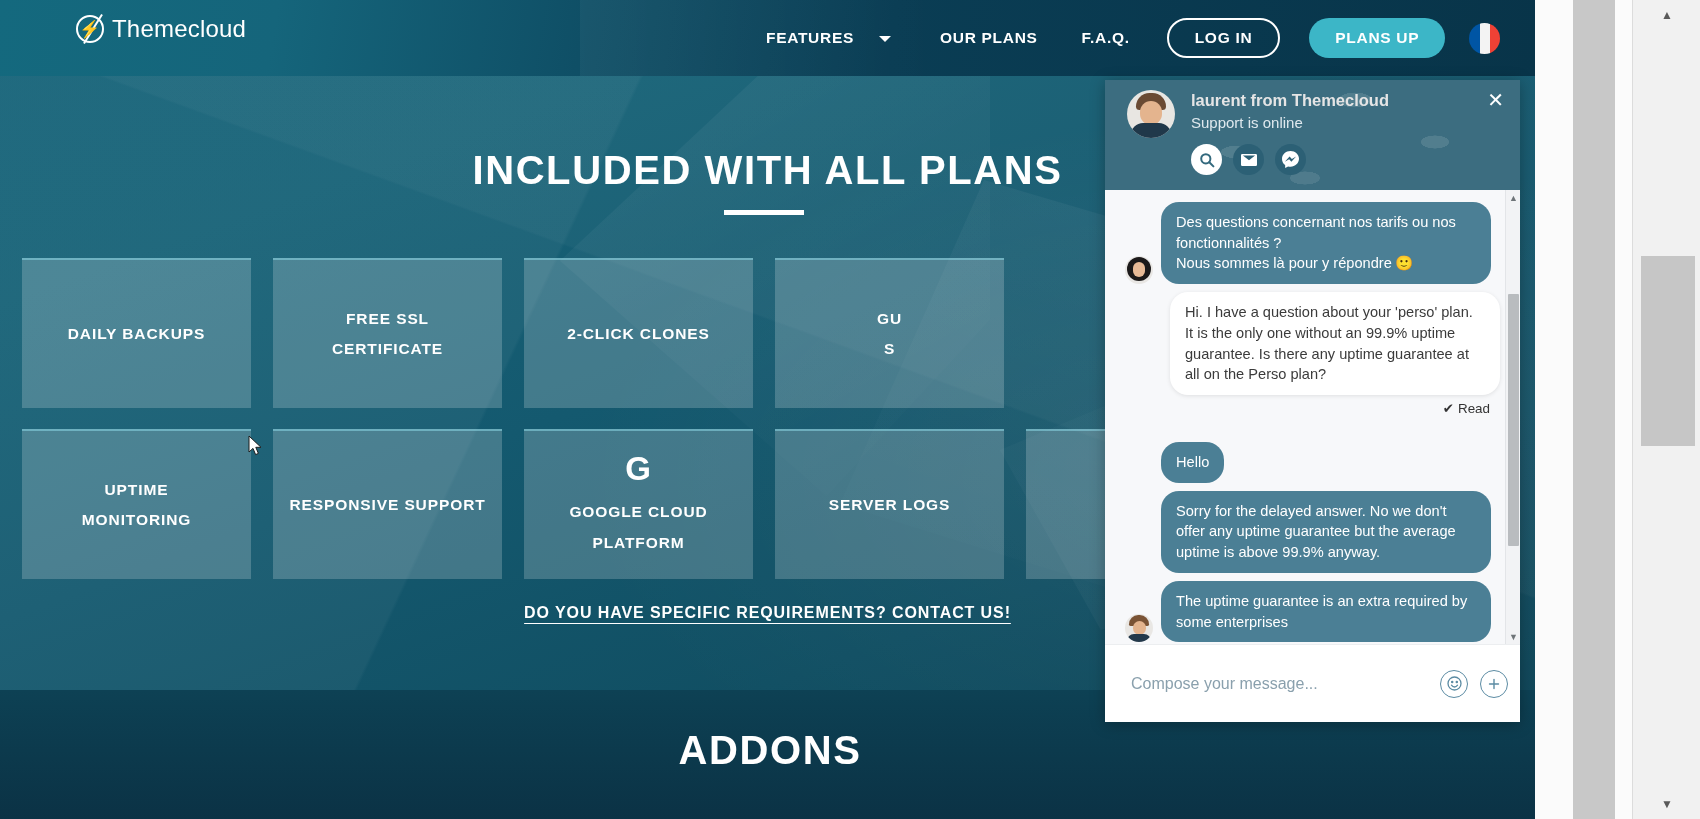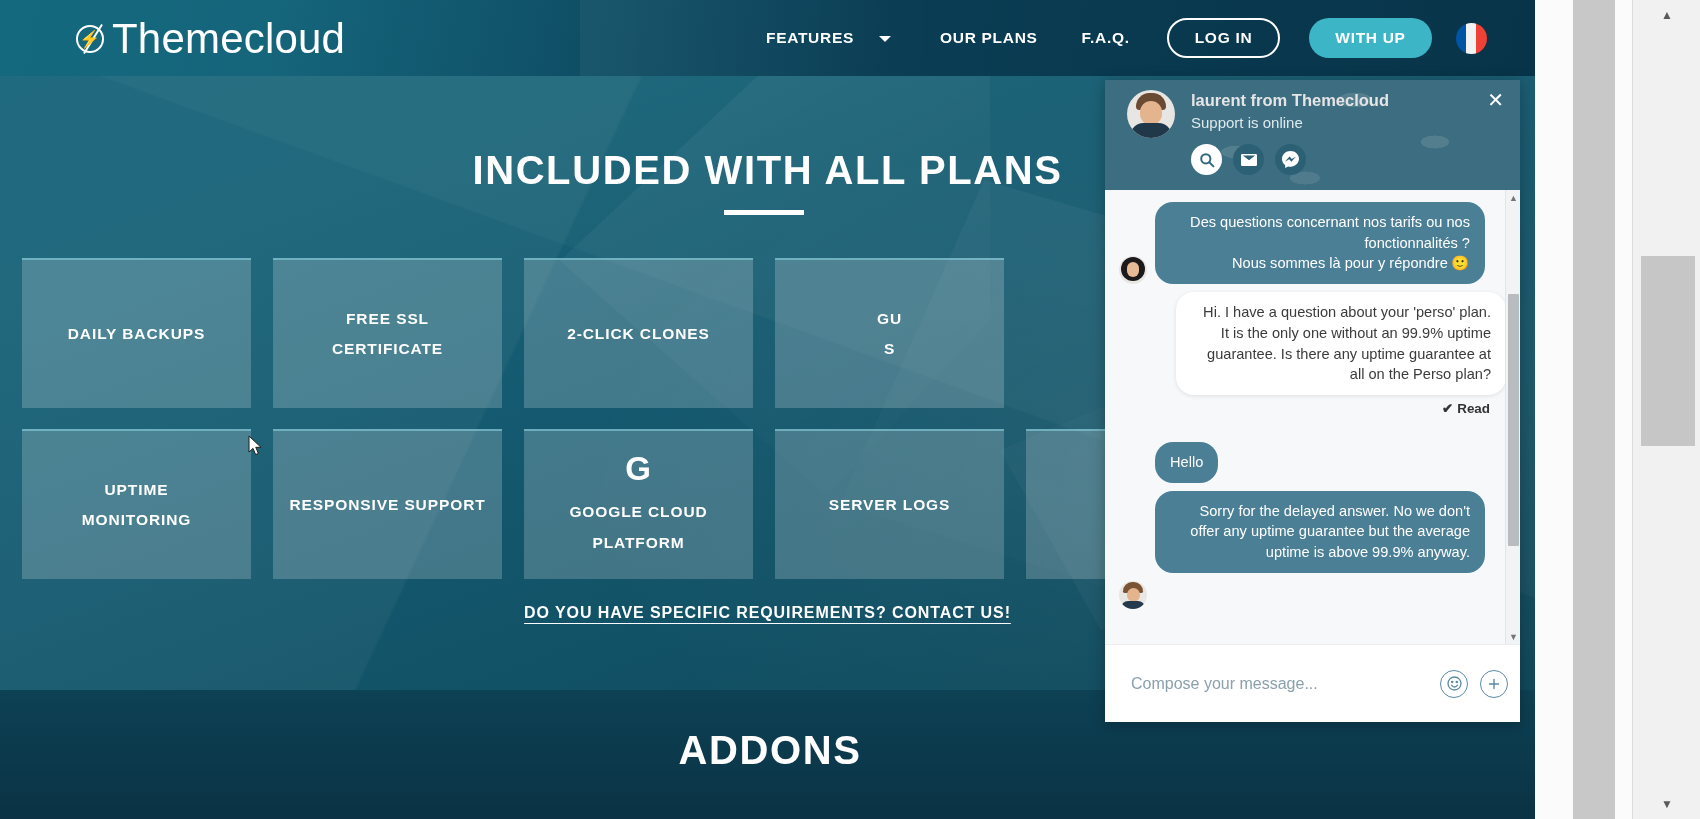--- a/index.html
+++ b/index.html
@@ -52,21 +52,21 @@
   #header .hdr-shade{ position:absolute; left:580px; top:0; width:360px; height:76px;
     background:linear-gradient(90deg, rgba(255,255,255,0.045), rgba(255,255,255,0)); }
 
   .logo { position:absolute; left:76px; top:15px; display:flex; align-items:center; gap:8px; }
   .logo-mark { width:28px; height:28px; border-radius:50%; border:2px solid #fff;
     position:relative; display:inline-block; }
   .logo-mark .bolt{ position:absolute; left:50%; top:50%; transform:translate(-50%,-50%);
     font-size:17px; line-height:1; color:#fff; font-weight:700; }
   .logo-mark .slash{ position:absolute; left:-2px; top:50%; width:34px; height:2px;
     background:#fff; transform:translateY(-50%) rotate(-58deg); }
-  .logo-text { color:#fff; font-size:42px; letter-spacing:.2px; font-weight:400; }
+  .logo-text { color:#fff; font-size:24px; letter-spacing:.2px; font-weight:400; }
 
   #nav { position:absolute; left:766px; top:0; height:76px; display:flex; align-items:center; gap:0; }
   .nav-link { color:#ffffff; font-size:15.5px; font-weight:700; letter-spacing:.7px;
     text-decoration:none; cursor:pointer; white-space:nowrap; display:flex; align-items:center; gap:25px; }
   .nav-gap-1 { width:49px; } .nav-gap-2 { width:44px; } .nav-gap-3 { width:37px; }
   .nav-gap-4 { width:29px; } .nav-gap-5 { width:24px; }
   .caret { width:0;height:0;border-left:6px solid transparent;border-right:6px solid transparent;
     border-top:6px solid #fff; display:inline-block; margin-top:2px; }
 
   .btn-login { border:2px solid #fff; border-radius:22px; color:#fff; background:transparent;
@@ -128,35 +128,35 @@
   #chat-close { position:absolute; right:16px; top:10px; color:#fff; font-size:20px; line-height:1;
     cursor:pointer; font-weight:300; }
   #chat-icons { position:absolute; left:86px; top:64px; display:flex; gap:11px; }
   .cicon { width:31px; height:31px; border-radius:50%; display:flex; align-items:center;
     justify-content:center; cursor:pointer; }
   .cicon.primary { background:#fff; color:#33697d; }
   .cicon.ghost { background:#2c6075; color:#fff; }
   .cicon svg { display:block; }
 
   #chat-body { position:relative; height:454px; background:#f7f8fa; overflow:hidden; padding:12px 0 4px; }
-  .msg-row { display:flex; align-items:flex-end; gap:8px; padding:0 14px; margin-bottom:8px;text-align:right; }
+  .msg-row { display:flex; align-items:flex-end; gap:8px; padding:0 20px; margin-bottom:8px; }
   .msg-row.right { justify-content:flex-end; }
   .mini-av { width:28px; height:28px; border-radius:50%; flex:0 0 28px; overflow:hidden;
     background:#e9e7e4; position:relative; }
   .mini-av.f .hair{position:absolute;left:2px;top:1px;width:24px;height:24px;border-radius:50%;background:#1c1a1a;}
   .mini-av.f .face{position:absolute;left:8px;top:6px;width:12px;height:15px;border-radius:7px;background:#e8bb97;}
   .mini-av.m .hair{position:absolute;left:4px;top:1px;width:20px;height:11px;border-radius:10px 10px 2px 2px;background:#7a5335;}
   .mini-av.m .face{position:absolute;left:8px;top:7px;width:13px;height:14px;border-radius:7px;background:#e4b48e;}
   .mini-av.m .body{position:absolute;left:2px;top:20px;width:24px;height:10px;border-radius:7px 7px 0 0;background:#24394b;}
   .bubble { max-width:330px; padding:10px 15px; font-size:14.6px; line-height:1.42; border-radius:18px; }
   .bubble.agent { background:#4b7f95; color:#fff; }
   .bubble.user { background:#fff; color:#3b3b3b; box-shadow:0 1px 4px rgba(0,0,0,0.10); }
   .bubble.short { max-width:none; }
   .read { padding:0 30px 0 0; text-align:right; color:#333; font-size:13.4px;
-    margin:-2px 0 12px; font-weight:700; }
+    margin:-2px 0 12px; font-weight:400; }
   .read .tick{ margin-right:4px; }
   .spacer-14 { height:14px; }
 
   #chat-scroll { position:absolute; right:0; top:0; width:15px; height:454px; background:#f2f3f5;
     border-left:1px solid #e3e5e8; cursor:pointer; }
   #chat-scroll .up, #chat-scroll .down { position:absolute; left:0; width:15px; height:15px;
     display:flex; align-items:center; justify-content:center; color:#6e7478; font-size:9px; }
   #chat-scroll .up{ top:0; } #chat-scroll .down{ bottom:0; }
   #chat-scroll .thumb { position:absolute; left:2px; top:104px; width:11px; height:252px;
     background:#b9bcbf; border-radius:1px; }
@@ -216,21 +216,21 @@
         <span>FEATURES</span>
         <span class="caret"></span>
       </a>
       <span class="nav-gap-1"></span>
       <a class="nav-link">OUR PLANS</a>
       <span class="nav-gap-2"></span>
       <a class="nav-link">F.A.Q.</a>
       <span class="nav-gap-3"></span>
       <button class="btn-login">LOG IN</button>
       <span class="nav-gap-4"></span>
-      <button class="btn-signup">WITH UP</button>
+      <button class="btn-signup">PLANS UP</button>
       <span class="nav-gap-5"></span>
       <span class="flag">
         <i class="b"></i>
           <i class="w"></i>
           <i class="r"></i>
       </span>
     </div>
   </div>
 
   <div id="section-title">INCLUDED WITH ALL PLANS</div>
@@ -344,20 +344,21 @@
         <div class="mini-av" style="visibility:hidden"></div>
         <div class="bubble agent">Sorry for the delayed answer. No we don't offer any uptime guarantee but the average uptime is above 99.9% anyway.</div>
       </div>
 
       <div class="msg-row">
         <div class="mini-av m">
           <span class="hair"></span>
             <span class="face"></span>
             <span class="body"></span>
         </div>
+        <div class="bubble agent">The uptime guarantee is an extra required by some enterprises</div>
       </div>
 
       <div id="chat-scroll">
         <div class="up">▲</div>
         <div class="thumb"></div>
         <div class="down">▼</div>
       </div>
     </div>
 
     <div id="chat-compose">

